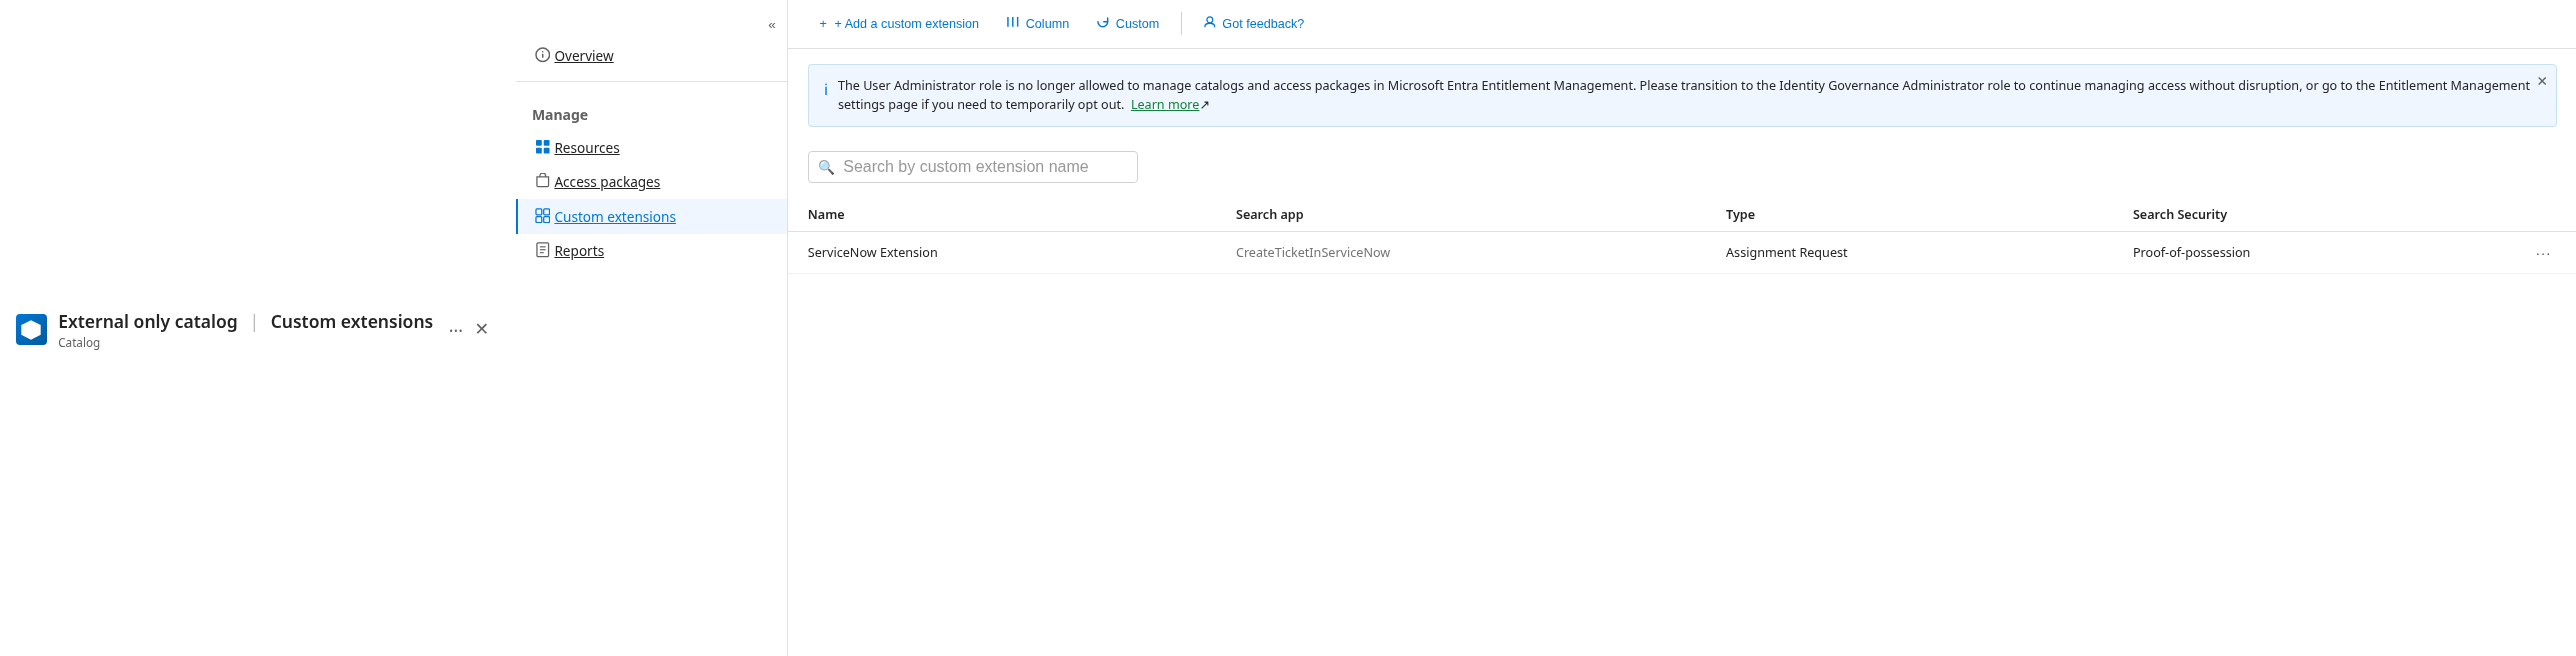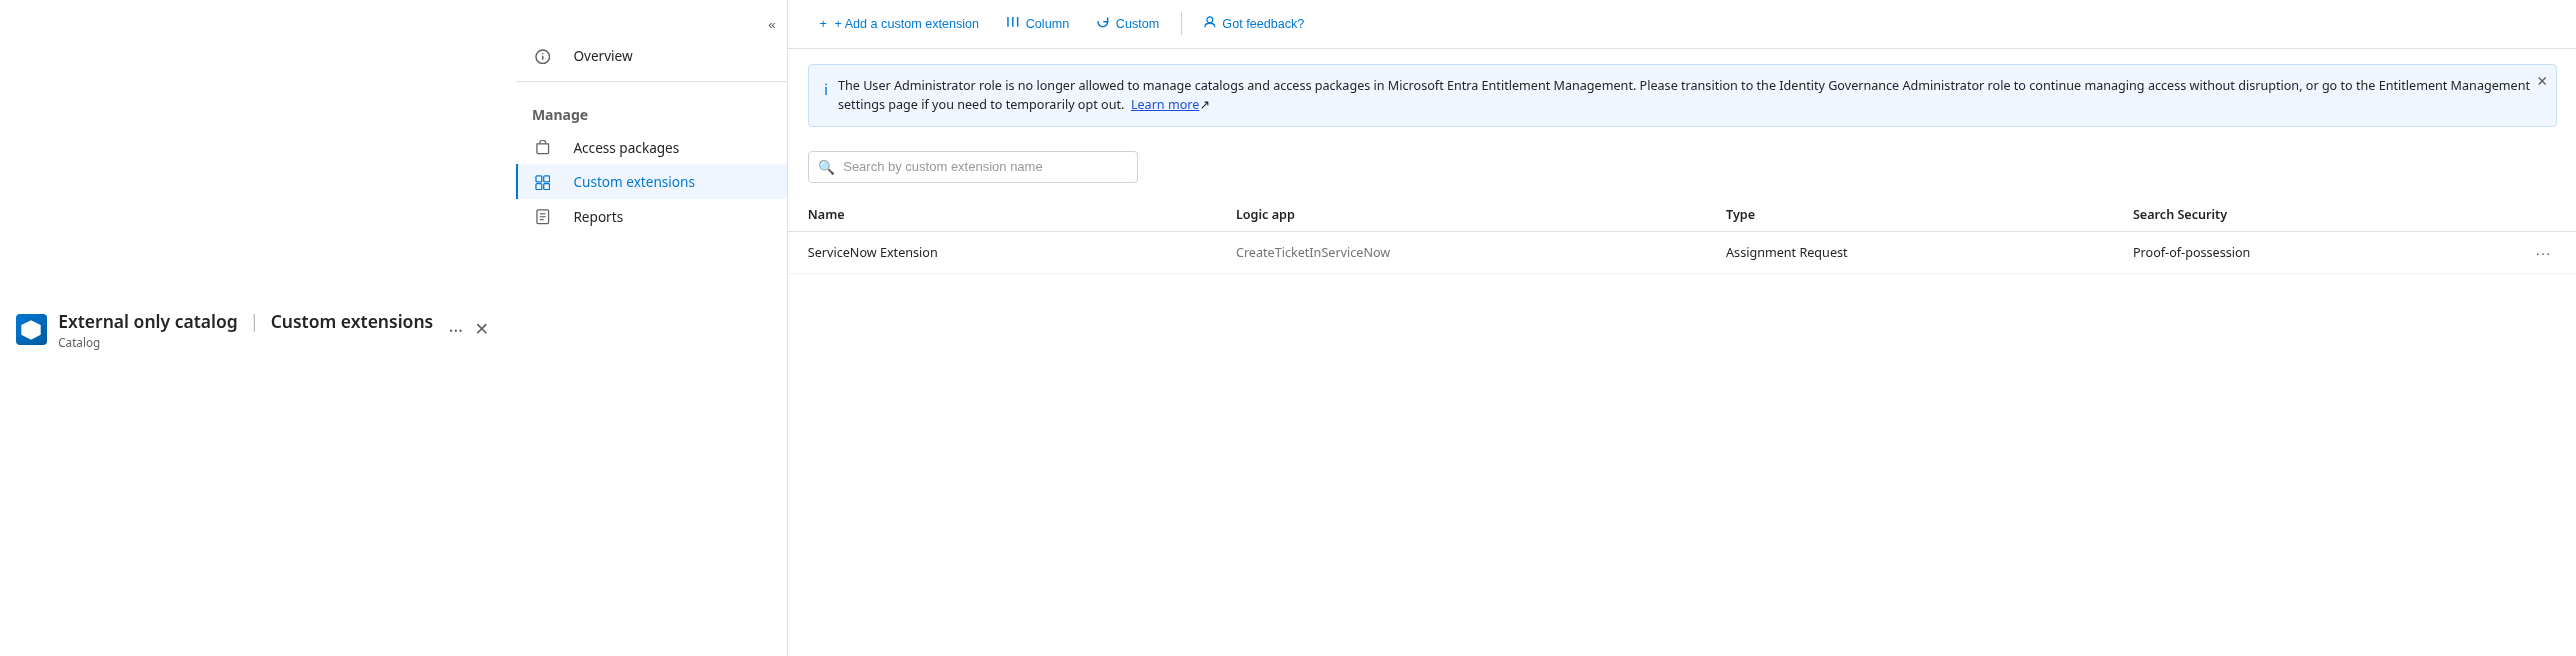--- a/index.html
+++ b/index.html
@@ -46,25 +46,26 @@
       padding: 11.7px 0;
       display: flex; flex-direction: column;
     }
     .sidebar-collapse-btn {
       background: none; border: none; cursor: pointer;
       padding: 5.8px 11.7px; color: #616161; font-size: 13.6px;
       display: flex; justify-content: flex-end;
       align-self: flex-end;
     }
     .sidebar-item {
-      display: flex; align-items: flex-end; gap: 22px;
+      display: flex; align-items: flex-start; gap: 3px;
       padding: 7.8px 15.5px;
       cursor: pointer;
       color: #242424;
       border-left: 2.9px solid transparent;
+      text-decoration: underline;
     }
     .sidebar-item.active {
       background: #f0f6ff;
       border-left: 2.9px solid #0078d4;
       color: #0078d4;
     }
     .sidebar-item-icon { width: 17.5px; height: 17.5px; flex-shrink: 0; display: flex; align-items: center; justify-content: center; }
     .sidebar-section-label {
       padding: 15.5px 15.5px 5.8px;
       font-size: 14px; font-weight: 700; color: #616161;
@@ -95,40 +96,40 @@
       display: flex; align-items: flex-start; gap: 9.7px;
       background: #f0f6ff;
       border: 1px solid #c7e0f4;
       padding: 11.7px 15.5px;
       margin: 15.5px 19.4px;
       border-radius: 3.9px;
       position: relative;
     }
     .info-banner-icon { color: #0078d4; font-size: 15.5px; flex-shrink: 0; margin-top: 1px; }
     .info-banner-text { font-size: 12.6px; color: #242424; line-height: 1.5; }
-    .info-banner-link { color: #1d4ed8; cursor: pointer; text-decoration: underline; }
+    .info-banner-link { color: #15803d; cursor: pointer; text-decoration: underline; }
     .info-banner-close {
       position: absolute; right: 7.8px; top: 7.8px;
       background: none; border: none; cursor: pointer;
       color: #616161; font-size: 13.6px;
     }
 
     
     .search-container { padding: 7.8px 19.4px 0; }
     .search-input-wrapper {
       display: flex; align-items: center; gap: 7.8px;
       border: 1px solid #d1d1d1;
       border-radius: 3.9px;
       padding: 5.8px 9.7px;
       width: 330px;
       background: #fff;
     }
     .search-icon { color: #616161; font-size: 13.6px; }
     .search-input {
-      border: none; outline: none; font-size: 13px; color: #242424;
+      border: none; outline: none; font-size: 16px; color: #242424;
       width: 100%; background: transparent;
     }
     .search-input::placeholder { color: #999; }
 
     
     .data-table { width: 100%; border-collapse: collapse; margin-top: 15.5px; }
     .data-table th {
       text-align: left; padding: 7.8px 19.4px;
       font-size: 12.6px; font-weight: 600; color: #242424;
       border-bottom: 1.9px solid #e0e0e0;
@@ -183,20 +184,31 @@
             <circle cx="8" cy="5" r="0.8" fill="#616161"></circle>
           </svg>
         </span>
         <span>Overview</span>
       </div>
 
       <hr class="sidebar-divider">
 
       <div class="sidebar-section-label">Manage</div>
 
+      <div class="sidebar-item">
+        <span class="sidebar-item-icon">
+          <svg class="icon-svg" viewBox="0 0 16 16" fill="none">
+            <rect x="1" y="1" width="6" height="6" fill="#0078d4" rx="1"></rect>
+            <rect x="9" y="1" width="6" height="6" fill="#0078d4" rx="1"></rect>
+            <rect x="1" y="9" width="6" height="6" fill="#0078d4" rx="1"></rect>
+            <rect x="9" y="9" width="6" height="6" fill="#0078d4" rx="1"></rect>
+          </svg>
+        </span>
+        <span>Resources</span>
+      </div>
 
       <div class="sidebar-item">
         <span class="sidebar-item-icon">
           <svg class="icon-svg" viewBox="0 0 16 16" fill="none">
             <path d="M2 4h12v9a1 1 0 01-1 1H3a1 1 0 01-1-1V4z" stroke="#616161" stroke-width="1.3"></path>
             <path d="M5 4V3a3 3 0 016 0v1" stroke="#616161" stroke-width="1.3"></path>
           </svg>
         </span>
         <span>Access packages</span>
       </div>
@@ -282,21 +294,21 @@
         <div class="search-input-wrapper">
           <span class="search-icon">🔍</span>
           <input class="search-input" type="text" placeholder="Search by custom extension name" style="">
         </div>
       </div>
 
       <table class="data-table">
         <thead>
           <tr>
             <th>Name</th>
-            <th>Logic app</th>
+            <th>Search app</th>
             <th>Type</th>
             <th>Search Security</th>
             <th style="width:58px"></th>
           </tr>
         </thead>
         <tbody>
           <tr>
             <td>ServiceNow Extension</td>
             <td>
               <a class="table-link">CreateTicketInServiceNow</a>

